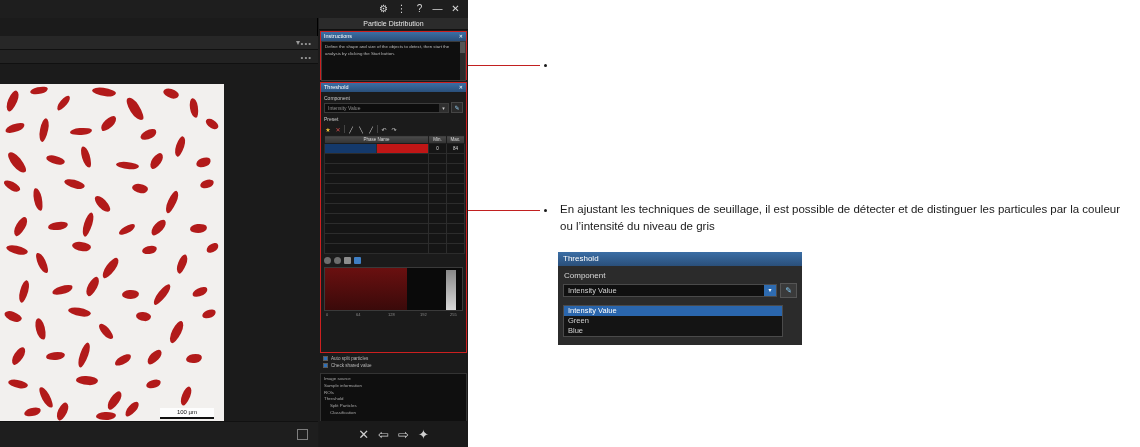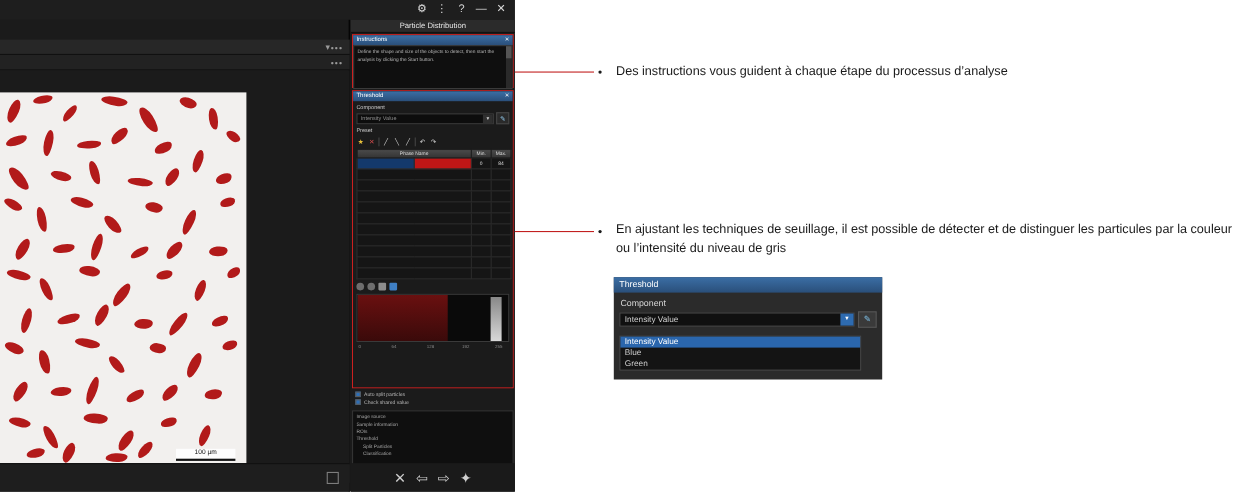--- a/index.html
+++ b/index.html
@@ -488,37 +488,36 @@
         <span class="bb">✕</span>
         <span class="bb">⇦</span>
         <span class="bb">⇨</span>
         <span class="bb green">✦</span>
       </div>
     </div>
   </div>
 
   <div class="leader" style="left:468px; top:65px; width:72px;"></div>
   <div class="bullet" style="left:544px; top:64px;"></div>
-  <div class="ann-text" style="left:560px; top:57px; width:540px;">Des instructions vous guident à chaque étape du processus d’analyse</div>
 
   <div class="leader" style="left:468px; top:210px; width:72px;"></div>
   <div class="bullet" style="left:544px; top:209px;"></div>
   <div class="ann-text" style="left:560px; top:201px; width:562px;">En ajustant les techniques de seuillage, il est possible de détecter et de distinguer les particules par la couleur ou l’intensité du niveau de gris</div>
 
   <div class="inset">
     <div class="inset-title">Threshold</div>
     <div class="inset-label">Component</div>
     <div class="inset-combo-row">
       <div class="inset-combo">
         <span>Intensity Value</span>
         <span class="arrow">▾</span>
       </div>
       <div class="inset-icon">✎</div>
     </div>
   </div>
 
   <div class="dropdown">
     <div class="dd-item sel">Intensity Value</div>
+    <div class="dd-item">Green</div>
     <div class="dd-item">Blue</div>
-    <div class="dd-item">Green</div>
   </div>
 
 </div>
 
 </body></html>

